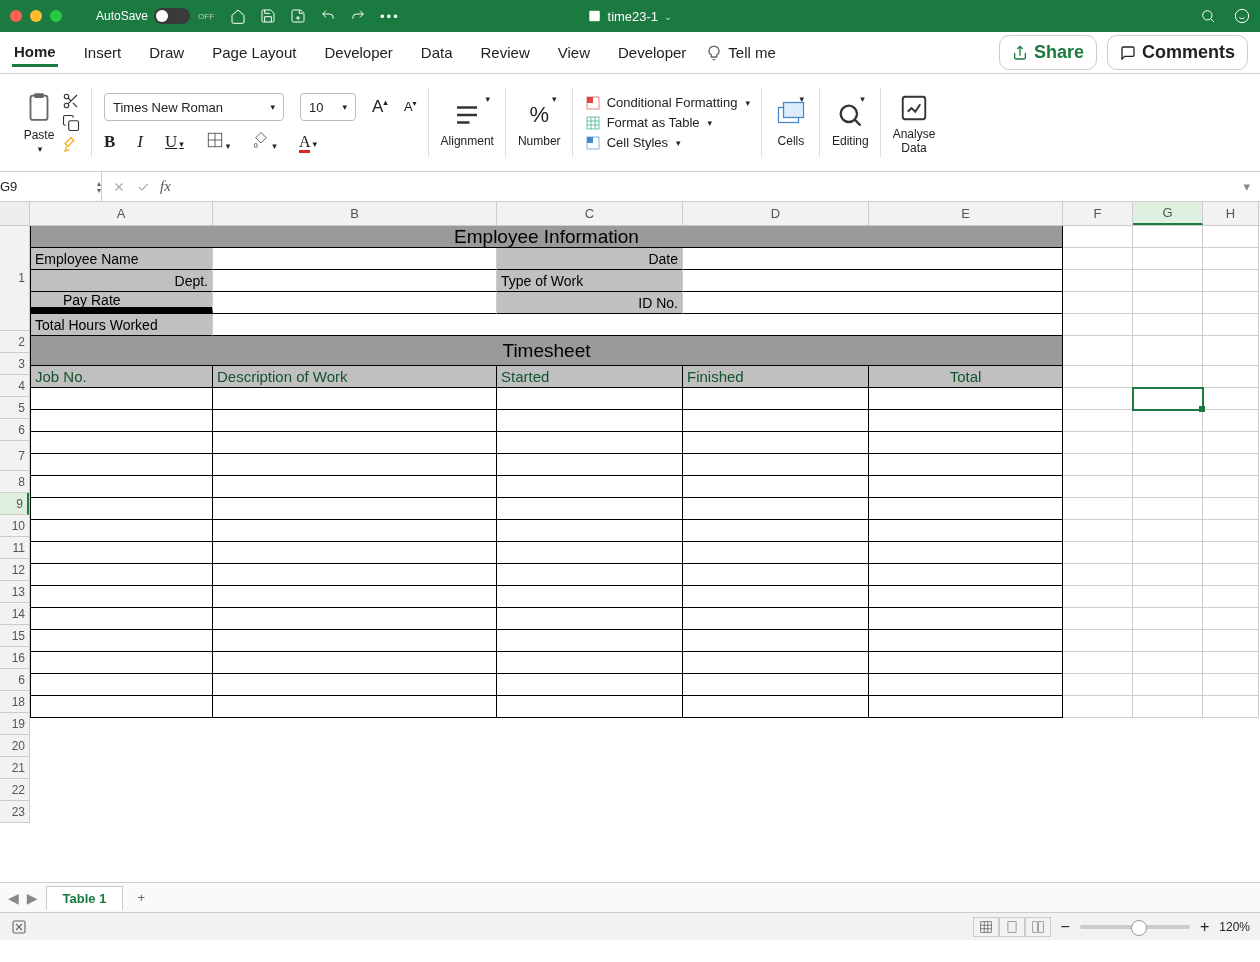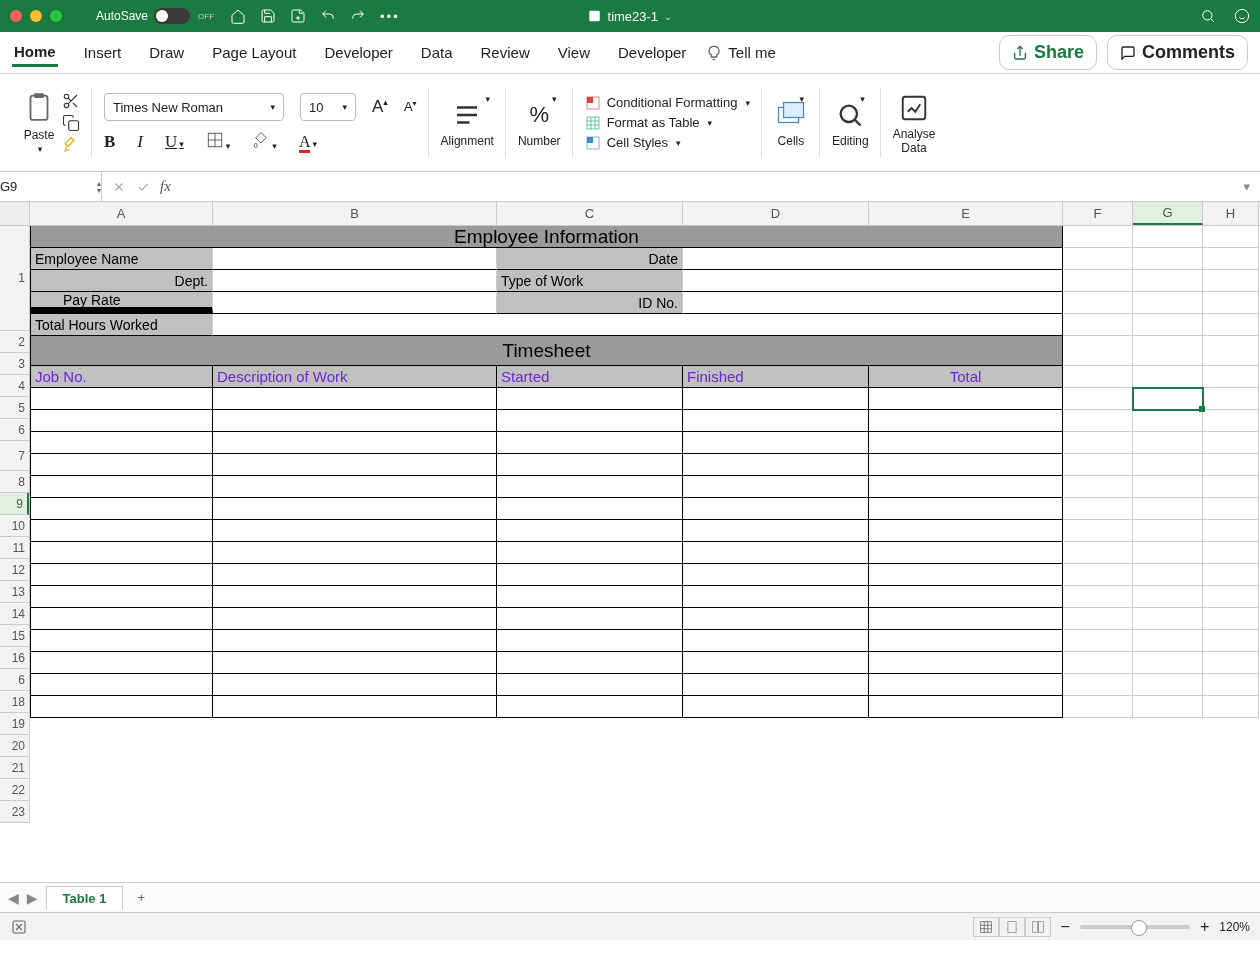--- a/index.html
+++ b/index.html
@@ -76,21 +76,21 @@
 .cells{position:relative;}
 .crow{display:flex;}
 .cell{border-right:1px solid #ccc;border-bottom:1px solid #ccc;height:22px;display:flex;align-items:center;padding:0 4px;font-size:14px;font-family:Arial,sans-serif;}
 .w-a{width:183px;} .w-b{width:284px;} .w-c{width:186px;} .w-d{width:186px;}
 .w-e{width:194px;} .w-f{width:70px;} .w-g{width:70px;} .w-h{width:56px;}
 .r1 .cell{height:105px;}
 .title-cell{background:#9a9a9a;font-size:48px;font-family:Arial;font-weight:400;padding-left:6px;color:#000;}
 .hdr-cell{background:#9a9a9a;font-size:19px;justify-content:center;color:#000;}
 .lbl-cell{background:#c0c0c0;color:#000;}
 .r7 .cell{height:30px;}
-.tbl-hdr{background:#c0c0c0;color:#6d28d9;font-size:15px;}
+.tbl-hdr{background:#c0c0c0;color:#14532d;font-size:15px;}
 .tbl-borderL{border-left:1px solid #000;}
 .sel-cell{outline:2px solid #1a7a3f;outline-offset:-1px;position:relative;}
 .sel-cell::after{content:'';position:absolute;right:-3px;bottom:-3px;width:6px;height:6px;background:#1a7a3f;}
 
 
 .sheet-tabs{height:30px;border-top:1px solid #ccc;display:flex;align-items:center;padding:0 8px;gap:8px;background:#fafafa;}
 .nav-arr{color:#888;font-size:14px;cursor:pointer;}
 .stab{padding:4px 16px;border:1px solid #ccc;border-bottom:none;border-radius:0;background:#fff;font-size:13px;color:#1a7a3f;font-weight:600;}
 .addtab{width:20px;height:20px;display:flex;align-items:center;justify-content:center;color:#666;cursor:pointer;}
 

